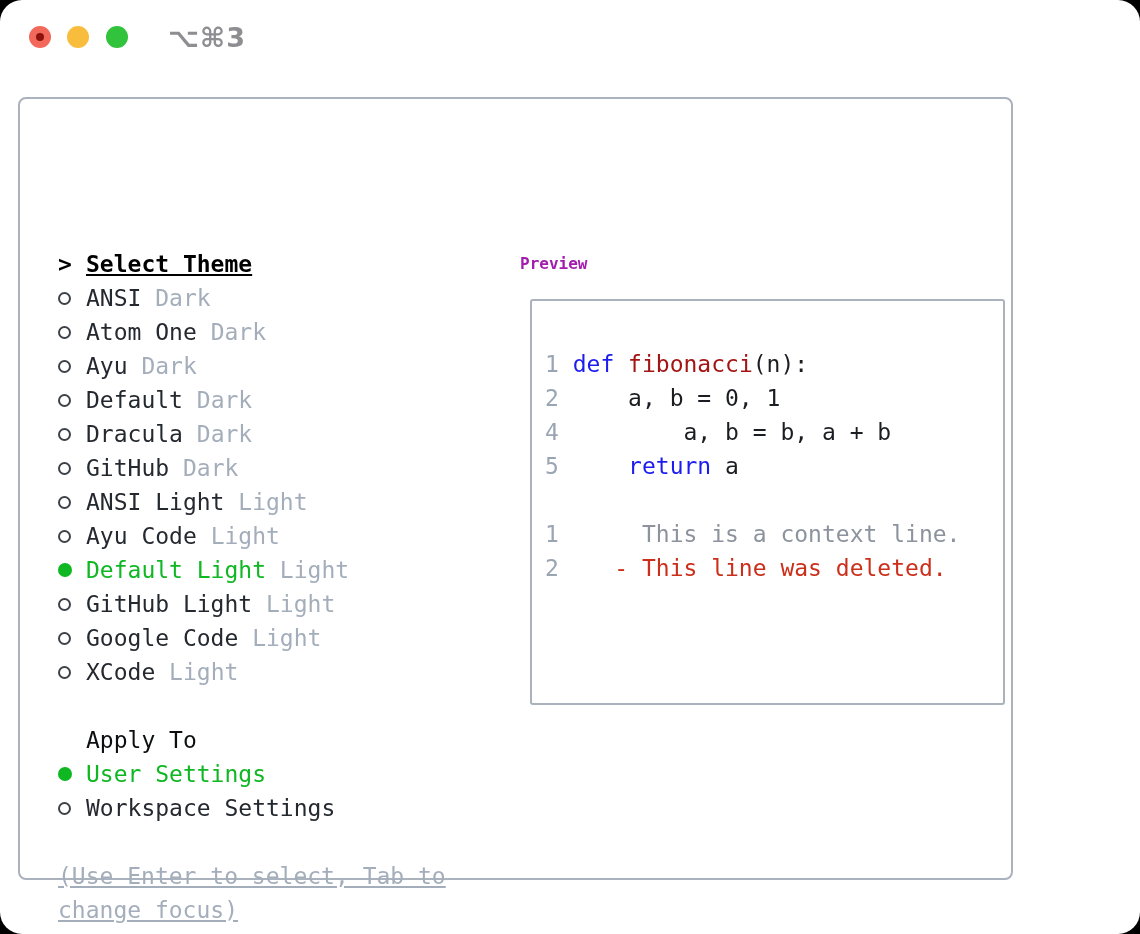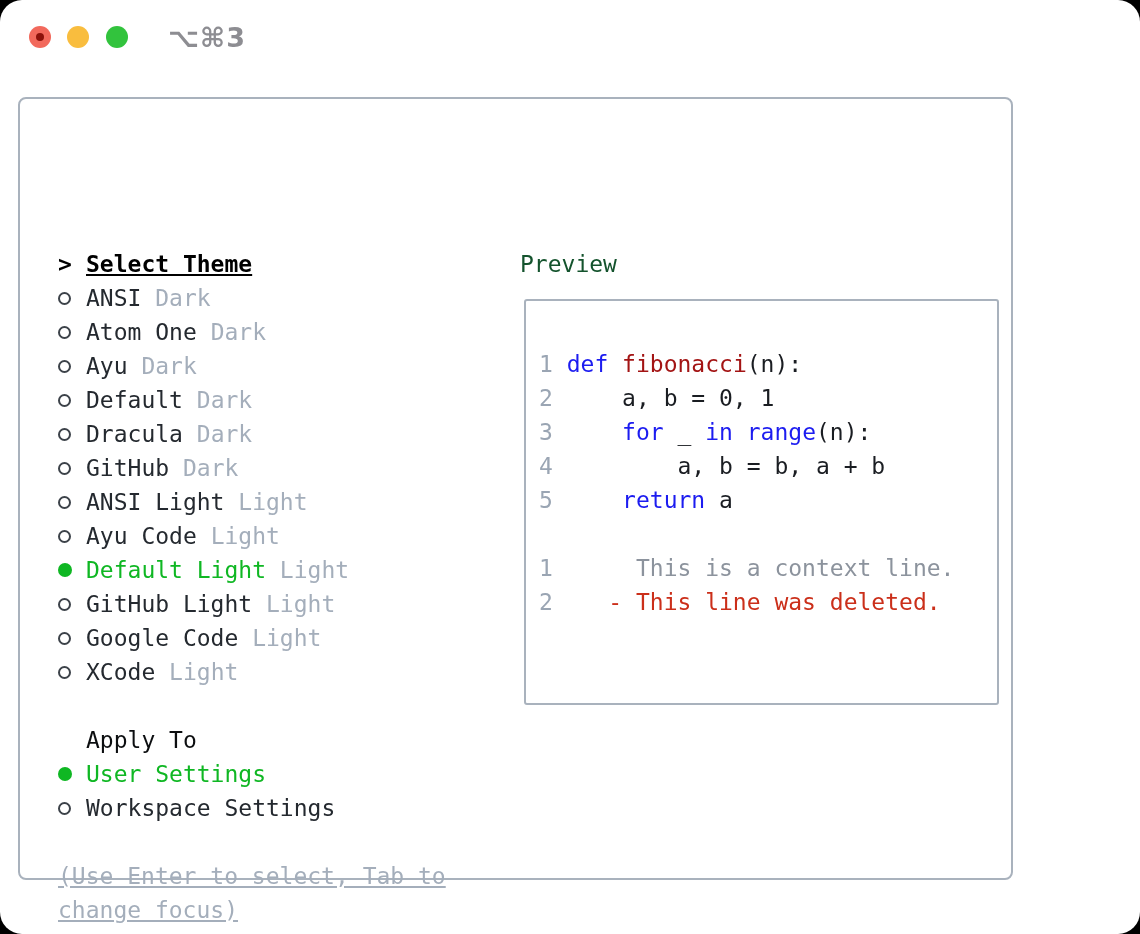--- a/index.html
+++ b/index.html
@@ -37,23 +37,23 @@
   .name{color:#24292f;}
   .name.sel{color:var(--accent-green);}
   .suffix{color:var(--muted);}
   .spacer{height:34px;}
   .hint{
     width:436px;font-size:23px;line-height:34px;color:var(--muted);
     word-break:normal;
     text-decoration:underline;
   }
   
-  .preview-title{height:34px;line-height:34px;font-size:23px;font-weight:400;color:#14532d;}
+  .preview-title{height:34px;line-height:34px;font-size:16px;font-weight:700;color:#a21caf;}
   .preview-box{
-    position:absolute;left:4px;top:52px;width:475px;height:406px;box-sizing:border-box;
+    position:absolute;left:10px;top:52px;width:475px;height:406px;box-sizing:border-box;
     border:2px solid var(--border-gray);border-radius:3px;background:#fff;
     padding:46px 0 0 13px;overflow:hidden;
   }
   .pline{height:34px;line-height:34px;font-size:23px;white-space:pre;}
   .ln{display:inline-block;width:1ch;text-align:right;color:var(--line-number);}
   .tok-plain{color:#1a1d22;}
   .tok-keyword{color:var(--keyword);}
   .tok-function{color:var(--function);}
   .tok-context{color:var(--context);}
   .tok-deleted{color:var(--deleted);}
@@ -111,21 +111,20 @@
       <div class="spacer"></div>
 
       <div class="hint">(Use Enter to select, Tab to change focus)</div>
     </div>
 
     <div class="col-right">
       <div class="preview-title">Preview</div>
       <div class="preview-box" id="preview-box">
           <div class="pline"><span class="ln">1</span> <span class="tok-keyword">def</span><span class="tok-plain"> </span><span class="tok-function">fibonacci</span><span class="tok-plain">(n):</span></div>
           <div class="pline"><span class="ln">2</span> <span class="tok-plain">    a, b = 0, 1</span></div>
-          <div class="pline"><span class="ln">3</span> <span class="tok-plain">    </span><span class="tok-keyword">for</span><span class="tok-plain"> _ </span><span class="tok-keyword">in</span><span class="tok-plain"> </span><span class="tok-keyword">range</span><span class="tok-plain">(n):</span></div>
           <div class="pline"><span class="ln">4</span> <span class="tok-plain">        a, b = b, a + b</span></div>
           <div class="pline"><span class="ln">5</span> <span class="tok-plain">    </span><span class="tok-keyword">return</span><span class="tok-plain"> a</span></div>
           <div class="pline"><span class="ln"></span> </div>
           <div class="pline"><span class="ln">1</span> <span class="tok-context">     This is a context line.</span></div>
           <div class="pline"><span class="ln">2</span> <span class="tok-deleted">   - This line was deleted.</span></div>
         </div>
     </div>
 
   </div>
 </div>

